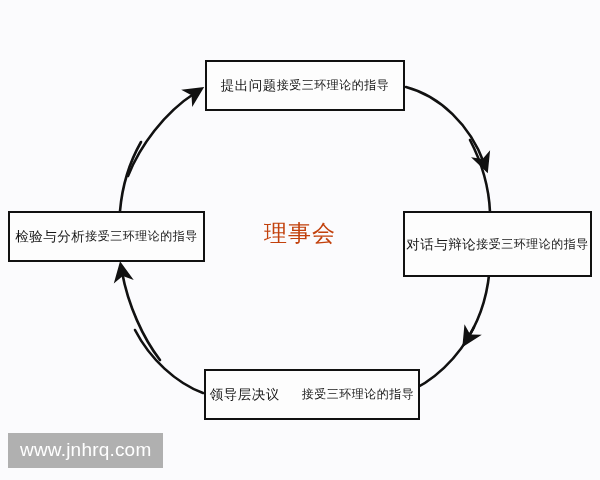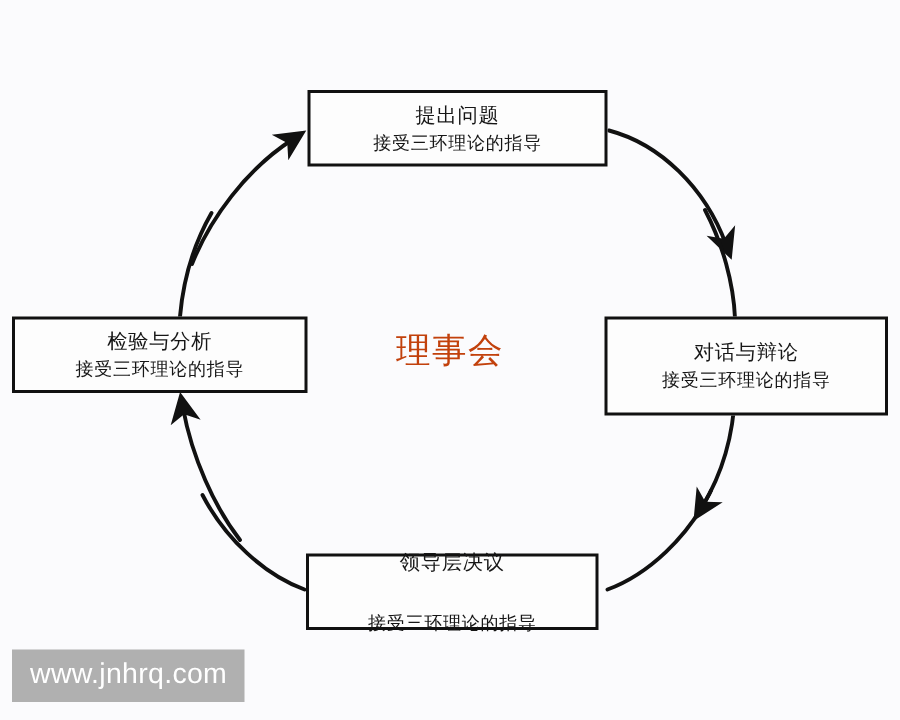--- a/index.html
+++ b/index.html
@@ -43,21 +43,20 @@
     font-weight: 400;
   }
 
   
   .node {
     position: absolute;
     box-sizing: border-box;
     background: #fdfdfd;
     border: 2px solid #111111;
     display: flex;
-    flex-direction: column;
     align-items: center;
     justify-content: center;
     padding: 2px 4px;
   }
   .node .line1,
   .node .line2 {
     display: block;
     text-align: center;
     color: #161616;
     white-space: nowrap;
@@ -68,21 +67,21 @@
     letter-spacing: 0.5px;
   }
   .node .line2 {
     font-size: 12px;
     line-height: 19px;
     letter-spacing: 0.5px;
   }
 
   #node-top    { left: 205px; top: 60px;  width: 200px; height: 51px; }
   #node-right  { left: 403px; top: 211px; width: 189px; height: 66px; }
-  #node-bottom { left: 204px; top: 369px; width: 195px; height: 51px; gap: 22px; }
+  #node-bottom { left: 204px; top: 369px; width: 216px; height: 51px; gap: 22px; }
   #node-left   { left: 8px;   top: 211px; width: 197px; height: 51px; justify-content: center; }
 
   
   .watermark {
     position: absolute;
     background: #b0b0b0;
     color: #ffffff;
     font-size: 19px;
     line-height: 19px;
     padding: 7px 12px 9px 12px;

